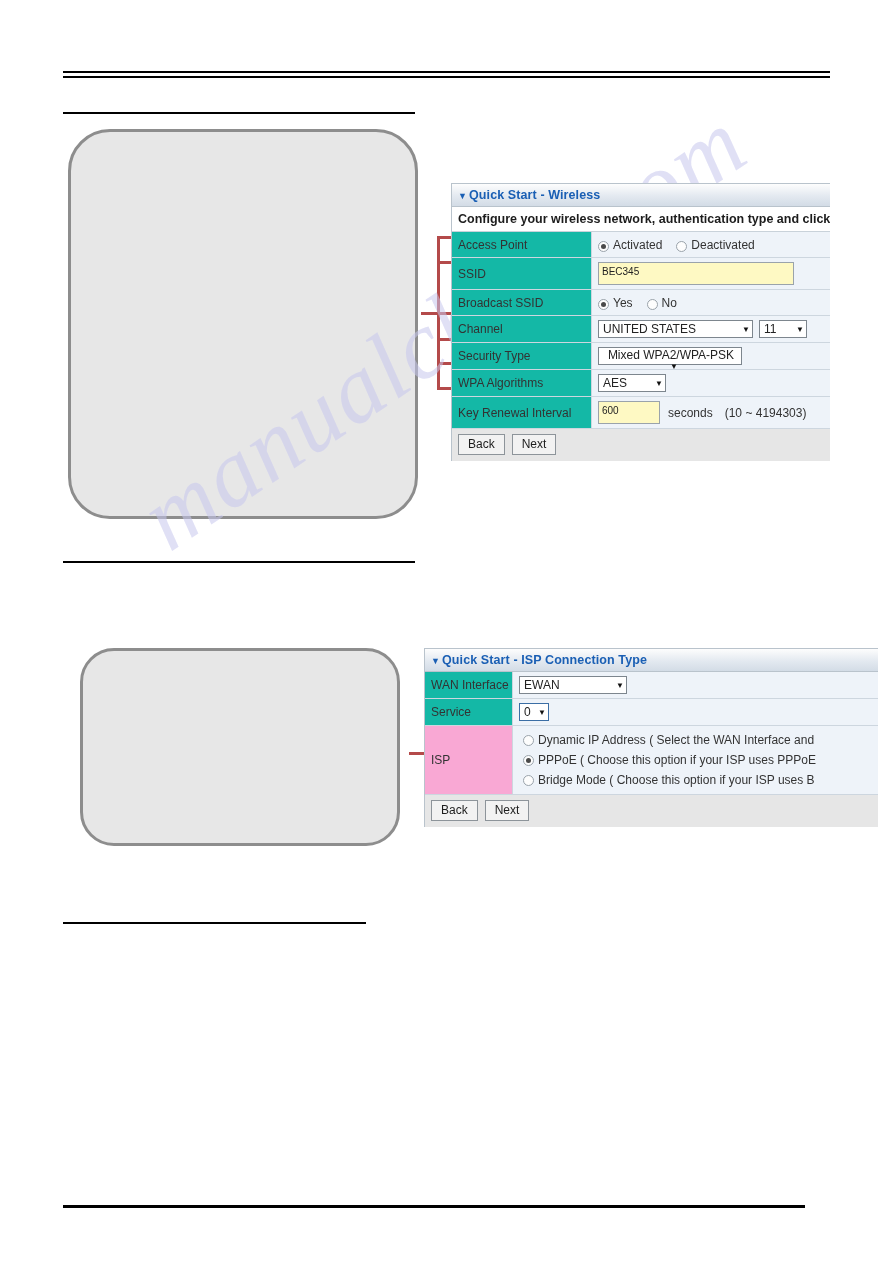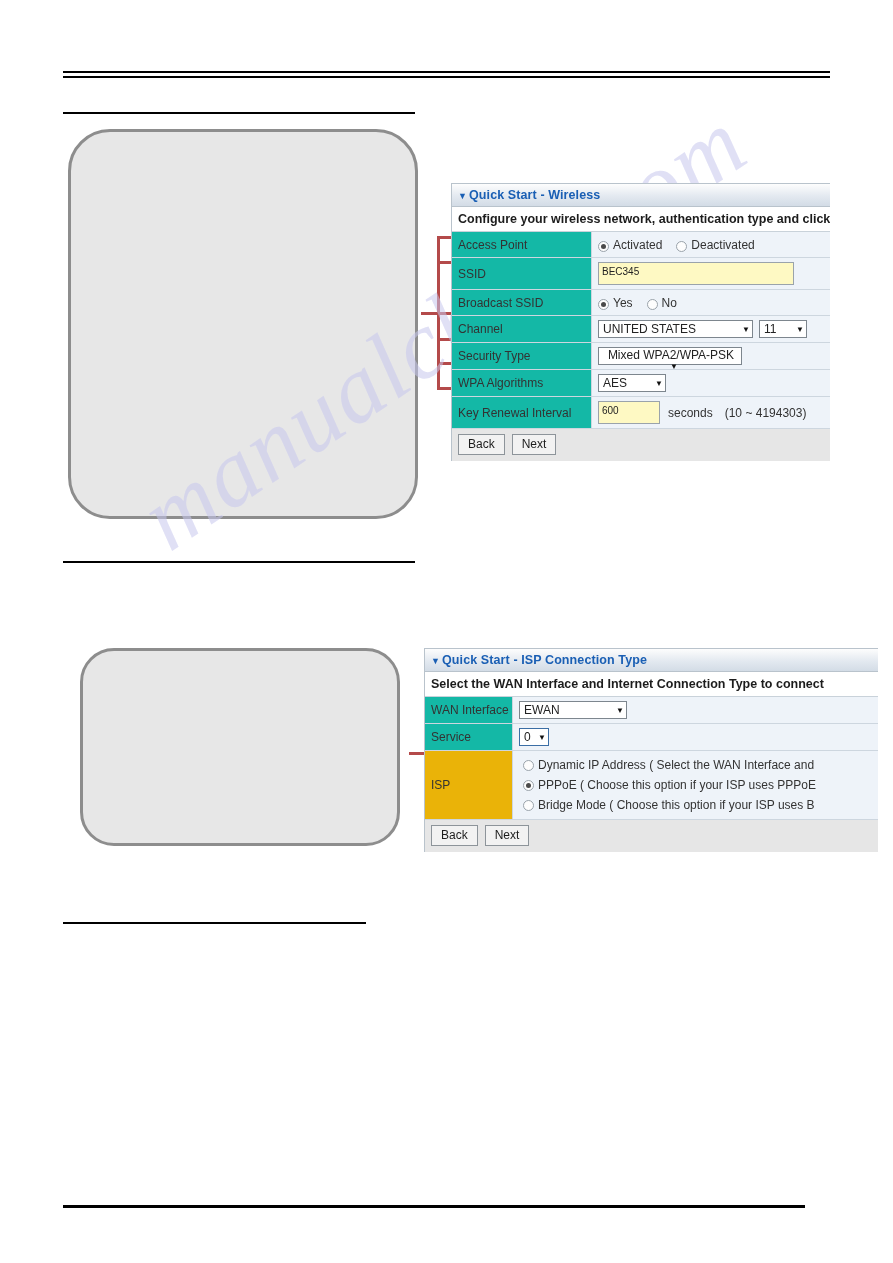--- a/index.html
+++ b/index.html
@@ -160,21 +160,21 @@
   .btnbar {
     background: #e6e6e6;
     padding: 5px 6px 6px 6px;
     display: flex;
     align-items: center;
   }
   .suffix { margin-left: 8px; color: #333; }
   .range { margin-left: 12px; color: #333; }
   .isp-label {
     width: 100px; min-width: 100px;
-    background: #eab308;
+    background: #f9a8d4;
     border-right: 1px solid #cdd6df;
     display: flex; align-items: center;
     padding-left: 6px;
     box-sizing: border-box;
     color: #333;
   }
   .isp-opts { flex: 1; padding: 4px 0 4px 10px; box-sizing: border-box; background: #eef3f9; }
   .isp-opt { display: flex; align-items: center; height: 20px; white-space: nowrap; color: #333; }
 
   
@@ -311,21 +311,20 @@
     <span class="btn">Next</span>
   </div>
 </div>
 
 <div class="panel" id="panel-isp" style="left:424px; top:648px; width:454px;">
 
   <div class="panel-title">
     <span class="caret">▼</span><span>Quick Start - ISP Connection Type</span>
   </div>
 
-  <div class="panel-subtitle">Select the WAN Interface and Internet Connection Type to connect</div>
 
   <div class="row">
     <div class="label" style="width:88px;min-width:88px;">WAN Interface</div>
     <div class="value">
       <span class="select" style="width:108px;">
         <span>EWAN</span>
         <span class="arrow">▼</span>
       </span>
     </div>
   </div>

